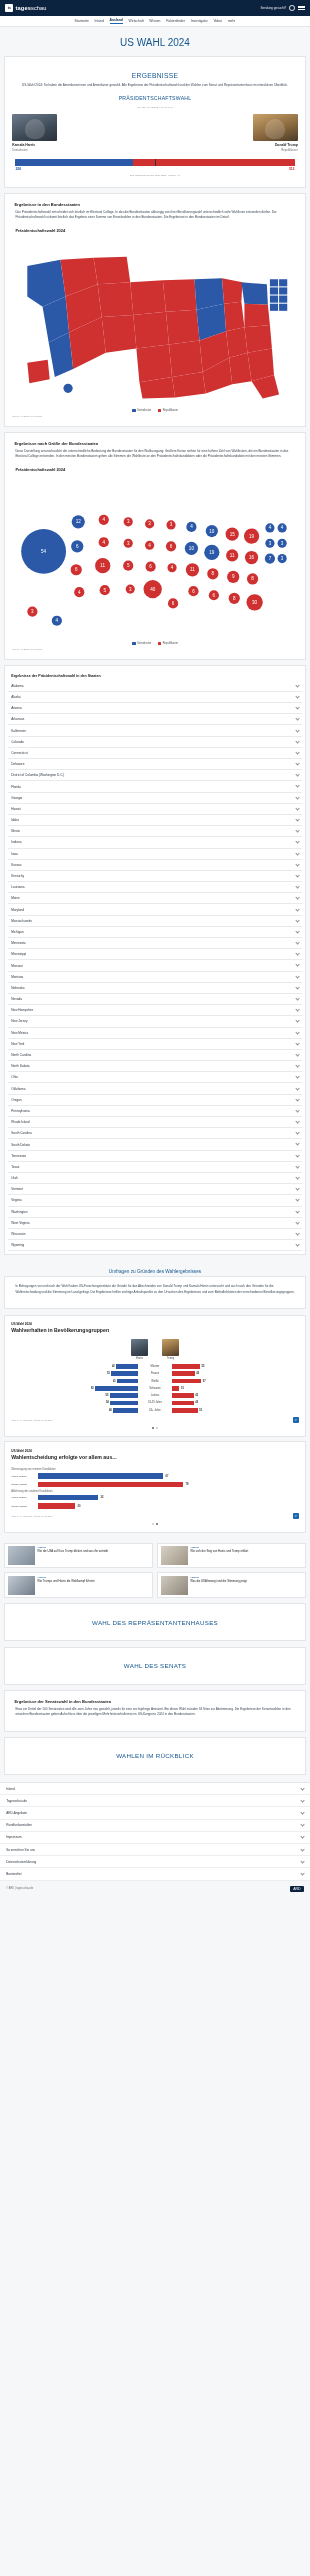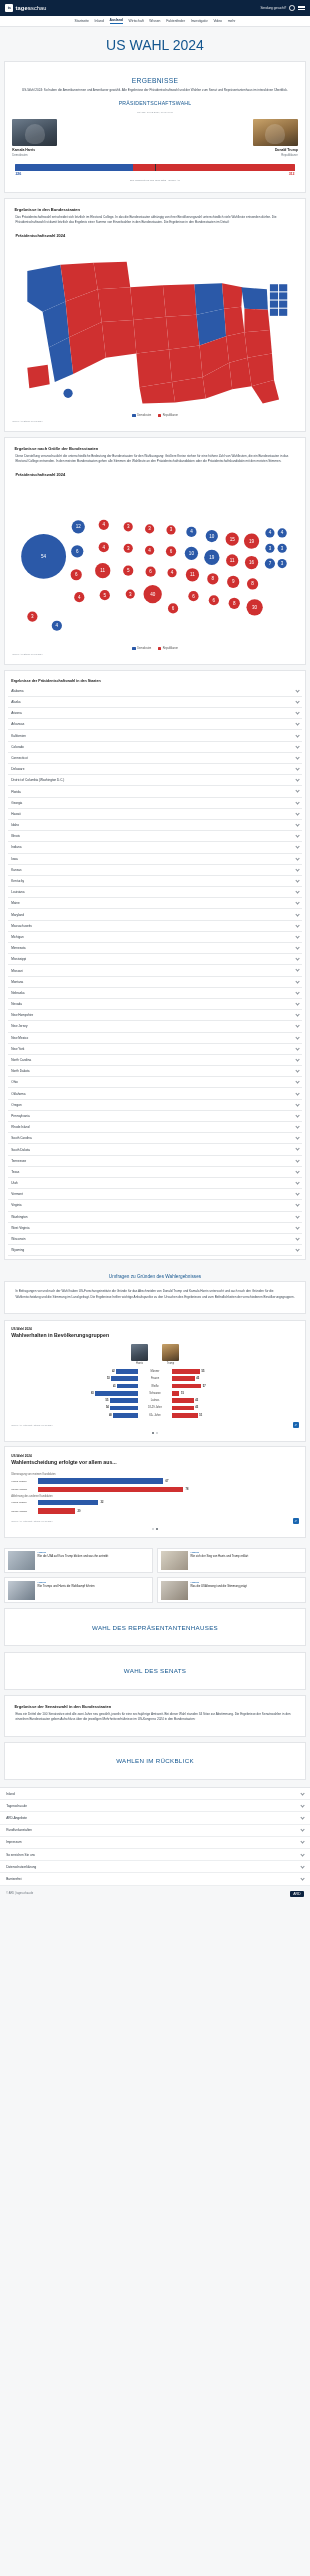--- a/index.html
+++ b/index.html
@@ -46,21 +46,21 @@
     gap: 5.7px;
     font-size: 3.4px;
     color: #3b4652;
   }
   .navbar .nav-item { white-space: nowrap; cursor: pointer; }
   .navbar .nav-item.active { color: #0c2340; font-weight: 700; border-bottom: 1px solid #1a66b0; padding-bottom: 1px;}
 
   
   .page-title {
     text-align: center;
-    font-size: 14px;
+    font-size: 10px;
     color: #14568f;
     padding: 10.3px 0 8.3px;
     background: #f6f7f8;
     font-weight: 400;
   }
 
   .card {
     background: #fff;
     border: 0.5px solid #e3e5e8;
     margin: 0 4.1px 5.2px;

